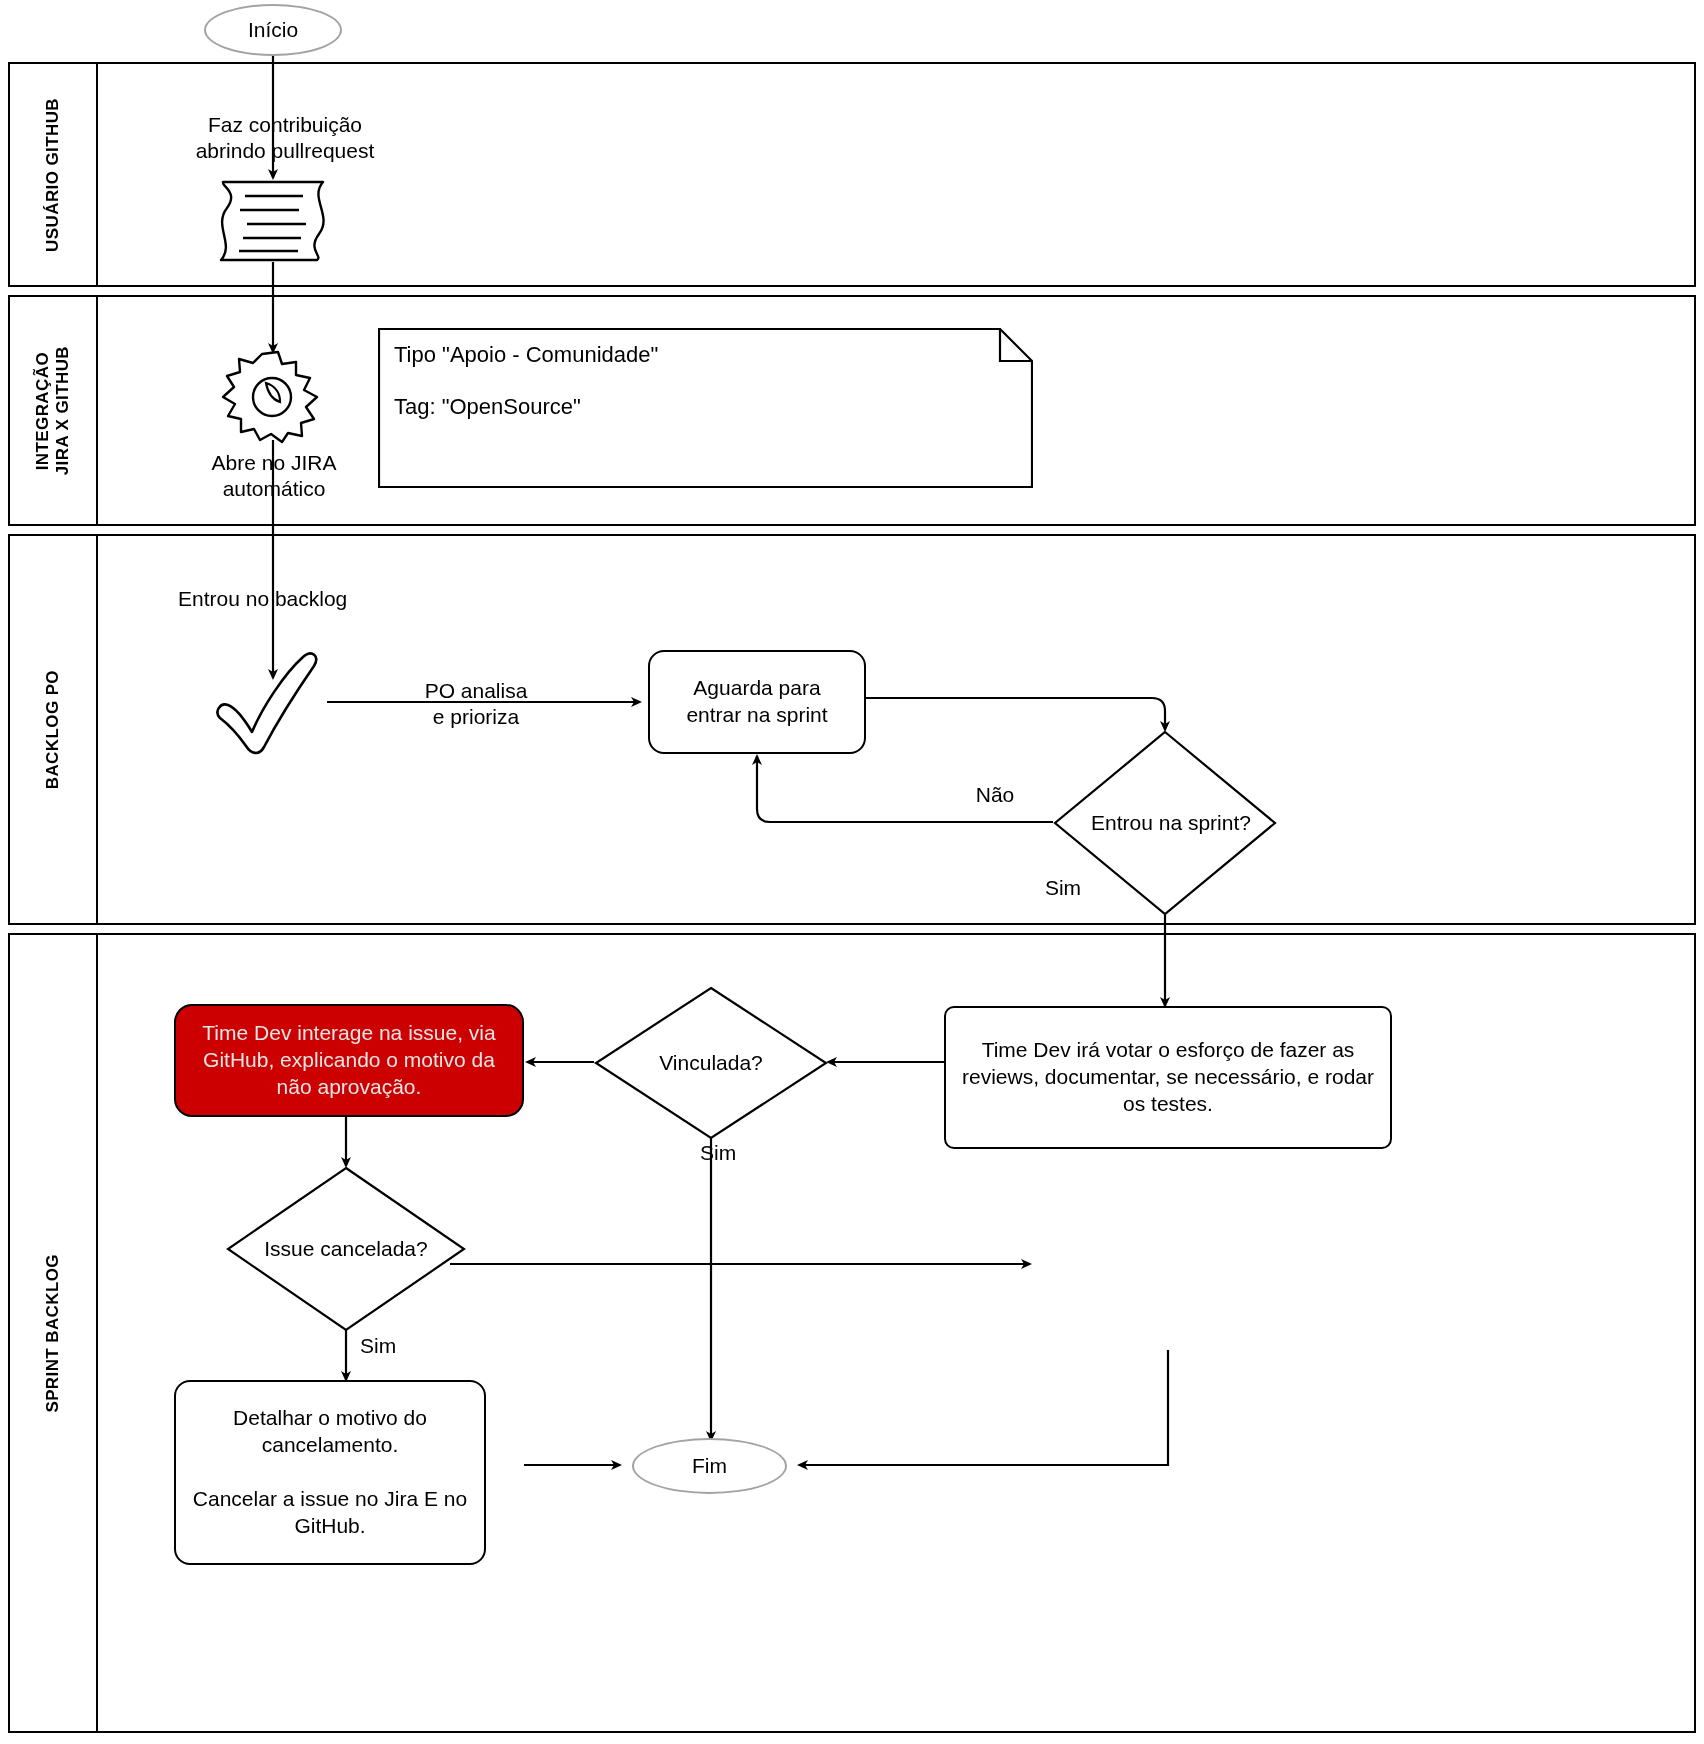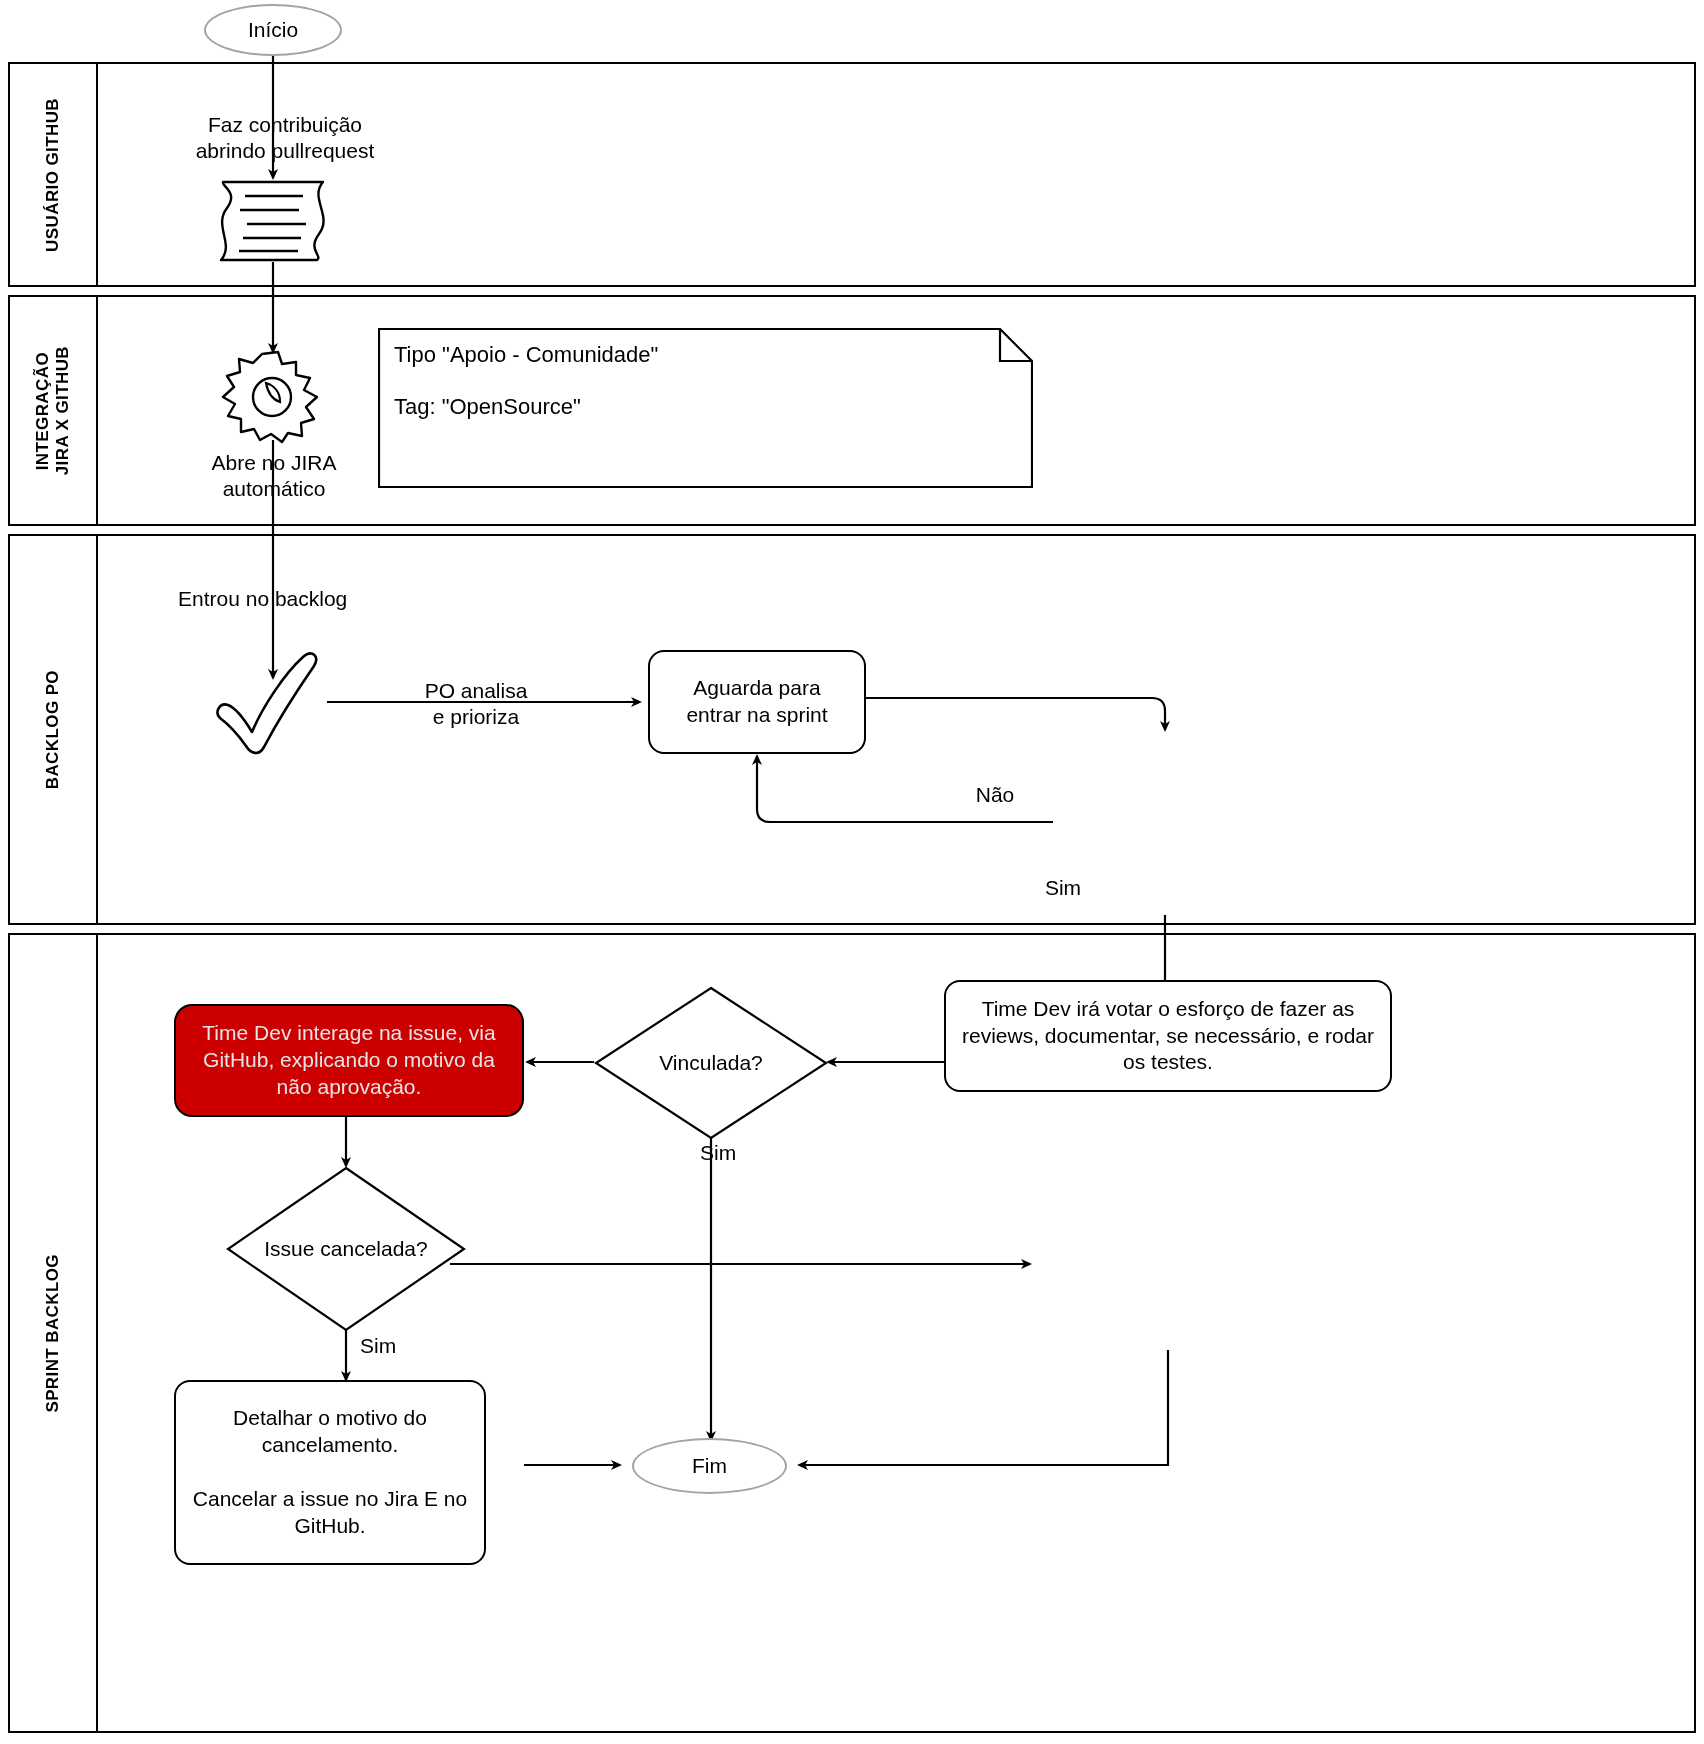--- a/index.html
+++ b/index.html
@@ -248,22 +248,28 @@
       <path d="M12,68 C6,62 12,52 20,55 C28,58 38,72 44,82 C54,58 76,24 95,7 C104,-1 112,6 106,16
                C88,42 66,78 56,97 C51,106 43,104 38,96 C31,86 20,74 12,68 Z" fill="#ffffff" stroke="#000000" stroke-width="2.6" stroke-linejoin="round"></path>
     </svg>
   </div>
 
   <div class="node process" style="left:648px; top:650px; width:218px; height:104px;">
     <span style="white-space:pre-line;">Aguarda para
 entrar na sprint</span>
   </div>
 
-
-  <div class="node process" style="left:944px; top:980px; width:448px; height:112px;">
+  <div class="decision-wrap" style="left:1053px; top:730px; width:224px; height:186px;">
+    <svg width="224" height="186" viewBox="0 0 224 186">
+      <polygon points="112,2 222,93 112,184 2,93" fill="#ffffff" stroke="#000000" stroke-width="2.2"></polygon>
+    </svg>
+    <div class="decision-label" style="left:118px; transform:translate(-50%,-50%);">Entrou na sprint?</div>
+  </div>
+
+  <div class="node process" style="left:944px; top:1006px; width:448px; height:143px;border-radius:10px;">
     <span style="white-space:pre-line;">Time Dev irá votar o esforço de fazer as
 reviews, documentar, se necessário, e rodar
 os testes.</span>
   </div>
 
   <div class="decision-wrap" style="left:594px; top:986px; width:234px; height:154px;">
     <svg width="234" height="154" viewBox="0 0 234 154">
       <polygon points="117,2 232,77 117,152 2,77" fill="#ffffff" stroke="#000000" stroke-width="2.2"></polygon>
     </svg>
     <div class="decision-label">Vinculada?</div>

